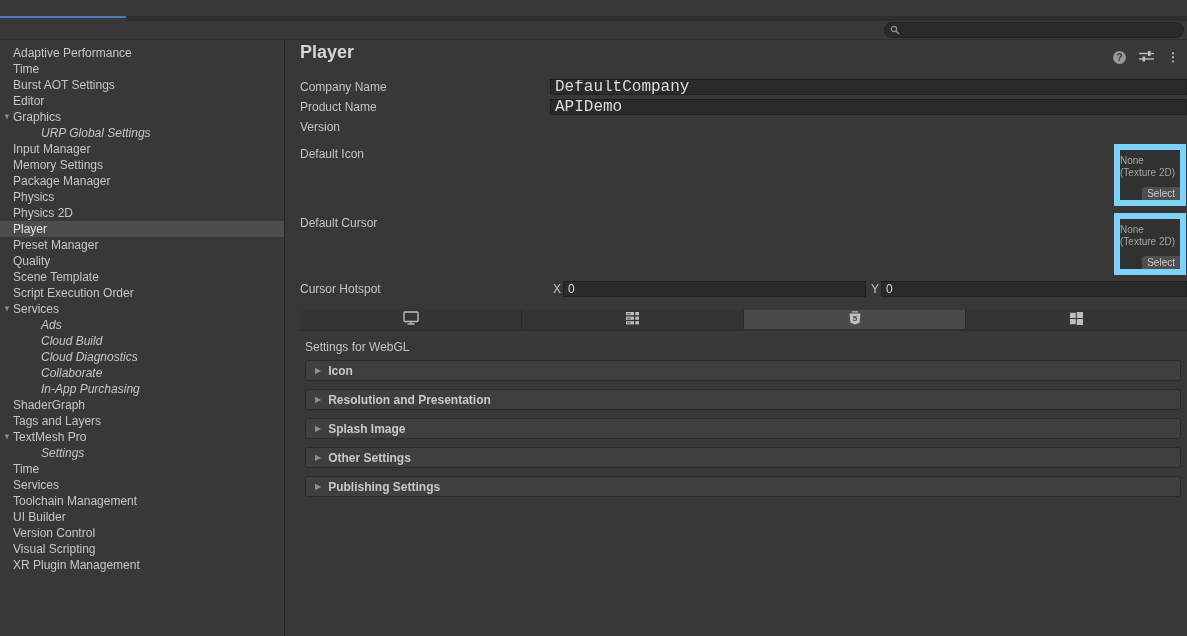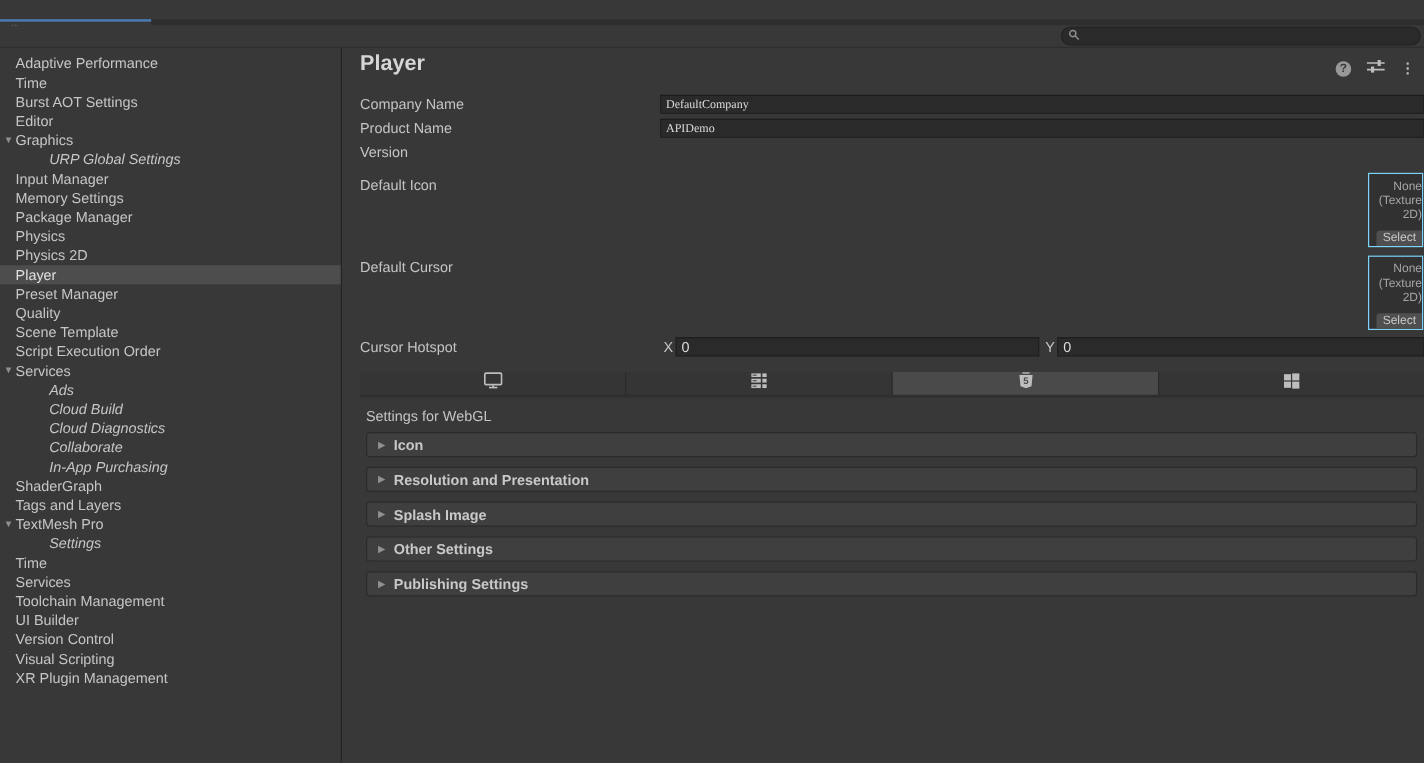--- a/index.html
+++ b/index.html
@@ -38,26 +38,26 @@
   .main { position:absolute; top:40px; left:286px; right:0; bottom:0; background:#383838; }
   .main-title { position:absolute; left:14px; top:2px; font-size:18px; font-weight:bold; color:#D6D6D6; }
   .header-icons { position:absolute; right:8px; top:8px; display:flex; gap:13px; align-items:center; }
   .help-circle { width:13px; height:13px; border-radius:50%; background:#989898; color:#373737;
                  font-size:10px; font-weight:bold; text-align:center; line-height:13px; }
 
   .lbl { font-size:12px; color:#C4C4C4; }
   .frow { position:absolute; left:0; right:0; height:16px; }
   .frow .lbl { position:absolute; left:14px; top:1px; }
   .txt-input { position:absolute; left:264px; right:0; top:0; height:16px; background:#2A2A2A;
-               border:1px solid #212121; border-top-color:#1D1D1D; color:#DCDCDC; font-size:10px;
-               padding:0 4px; font-family:Liberation Serif, serif; outline:none; }
+               border:1px solid #212121; border-top-color:#1D1D1D; color:#DCDCDC; font-size:16px;
+               padding:0 4px; font-family:Liberation Mono, monospace; outline:none; }
 
   .obj-label { position:absolute; left:14px; font-size:12px; color:#C4C4C4; }
-  .tex-slot { position:absolute; right:1px; width:46px; height:62px; background:#313131;
-              border:1px solid #7dd3fc; text-align:right; }
+  .tex-slot { position:absolute; right:1px; width:72px; height:62px; background:#313131;
+              border:6px solid #7dd3fc; text-align:left; }
   .tex-none { font-size:10px; color:#A5A5A5; line-height:12px; padding-top:5px; }
   .select-btn { position:absolute; right:0; bottom:0; height:13px; padding:0 5px; background:#4F4F4F;
                 color:#C9C9C9; font-size:10px; line-height:13px; border-radius:3px 0 0 0; cursor:default; }
 
   .hotspot-row { position:absolute; top:241px; left:0; right:0; height:16px; }
   .hotspot-row .main-lbl { position:absolute; left:14px; top:1px; }
   .axis-lbl { position:absolute; top:1px; font-size:12px; color:#C4C4C4; }
   .axis-input { position:absolute; top:0; height:16px; background:#2A2A2A; border:1px solid #212121;
                 border-top-color:#1D1D1D; color:#DCDCDC; font-size:12px; padding:0 4px;
                 font-family:"Liberation Sans", sans-serif; outline:none; }

